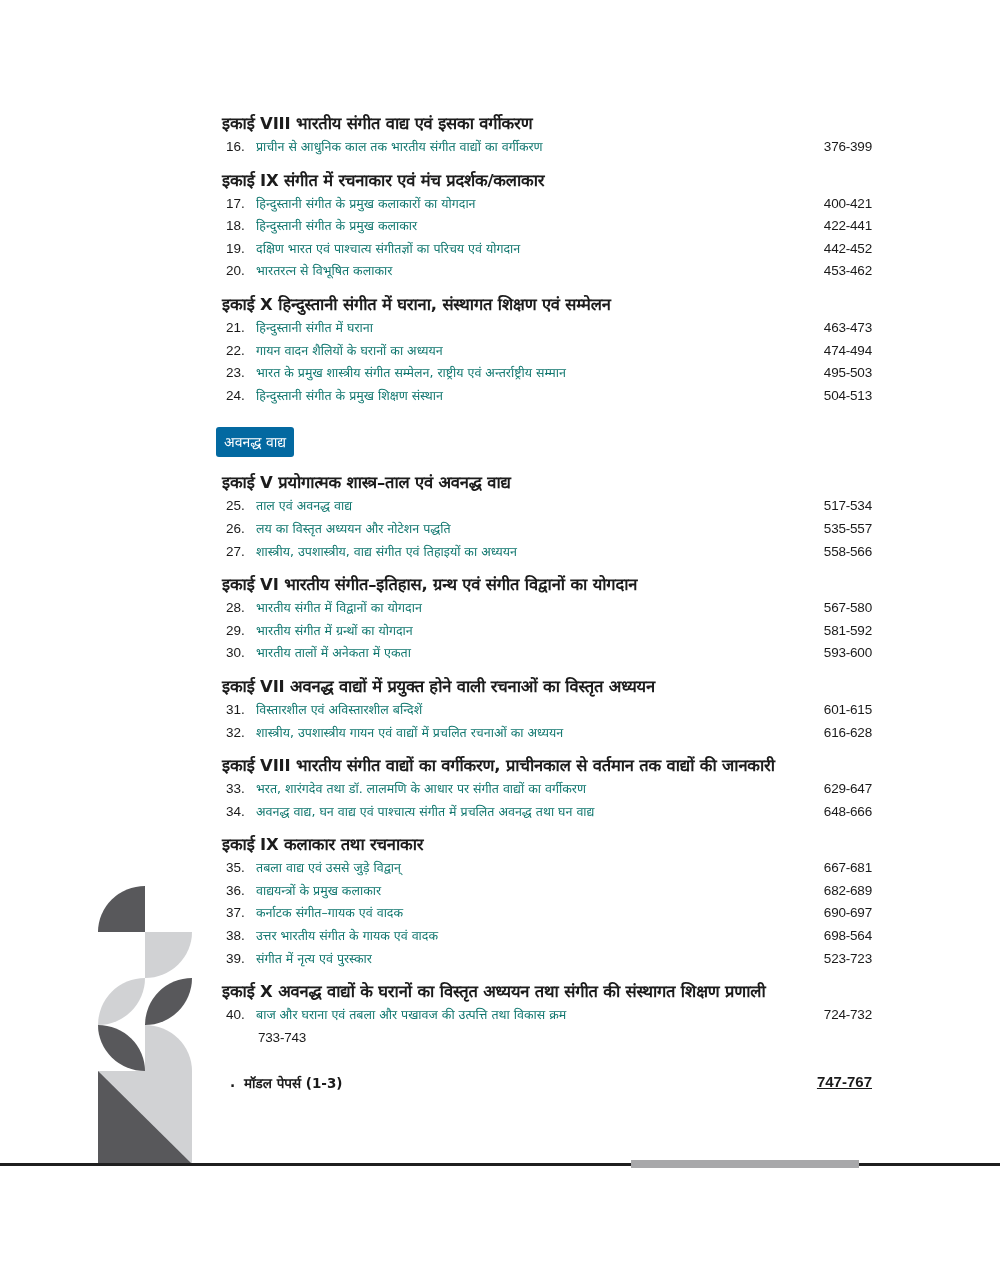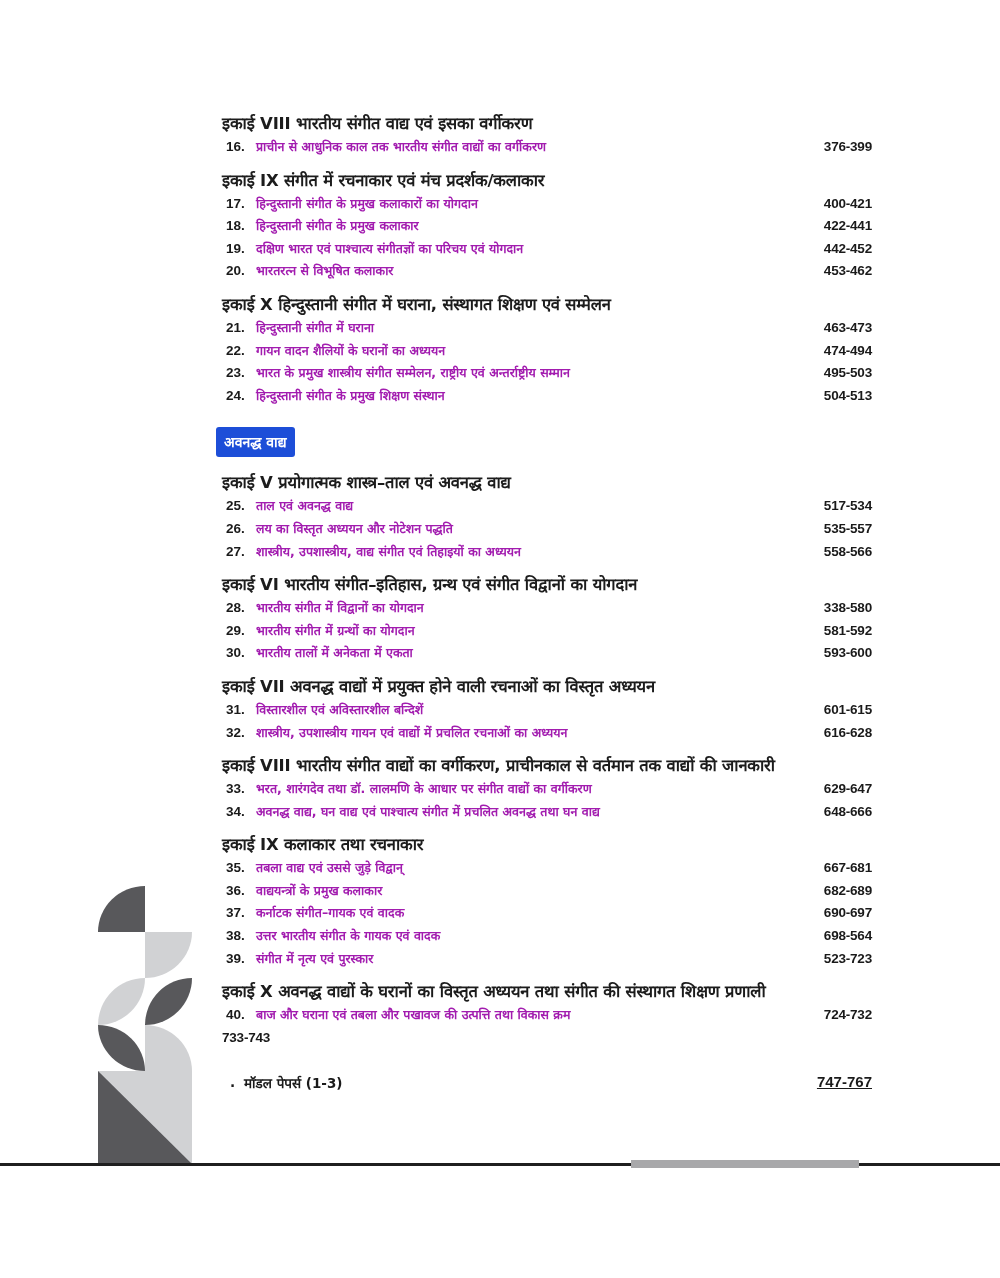--- a/index.html
+++ b/index.html
@@ -3,29 +3,29 @@
 <meta charset="utf-8">
 <style>
   html, body { margin: 0; padding: 0; background: #ffffff; }
   body { width: 1000px; height: 1278px; position: relative; overflow: hidden;
          font-family: "DejaVu Sans", "Liberation Sans", sans-serif; color: #1a1a1a; }
   .page { position: absolute; left: 0; top: 0; width: 1000px; height: 1278px; }
   .content { position: absolute; left: 222px; top: 112px; width: 650px; }
   .unit-title { font-weight: bold; font-size: 16.5px; color: #1c1c1c; line-height: 24px;
                 margin: 0; white-space: nowrap; letter-spacing: -0.2px; }
   .row { display: flex; justify-content: space-between; align-items: flex-end;
-         font-size: 12.5px; line-height: 22.6px; height: 22.6px; white-space: nowrap; font-weight: bold; }
+         font-size: 12.5px; line-height: 22.6px; height: 22.6px; white-space: nowrap; }
   .row .left { display: flex; }
   .row .num { font-family: "Liberation Sans", sans-serif; font-size: 13.5px; width: 30px;
               padding-left: 4px; color: #1a1a1a; }
-  .row .title { color: #a21caf; }
+  .row .title { color: #0f766e; }
   .row .pages { font-family: "Liberation Sans", sans-serif; font-size: 13.5px; color: #1a1a1a;
-                letter-spacing: -0.2px; }
+                letter-spacing: -0.2px; margin-left: 36px; }
   .section-gap { height: 10px; }
-  .badge { display: inline-block; background: #1d4ed8; color: #ffffff; font-weight: bold;
+  .badge { display: inline-block; background: #0369a1; color: #ffffff; font-weight: normal;
            font-size: 14px; padding: 5px 8px 6px 8px; border-radius: 3px; margin: 10px 0 14px -6px; }
   .model { display: flex; justify-content: space-between; align-items: baseline;
            font-weight: bold; font-size: 13.5px; margin-top: 14px; }
   .model .left { display: flex; }
   .model .dot { width: 14px; padding-left: 8px; }
   .model .pages { font-family: "Liberation Sans", sans-serif; font-size: 15px; text-decoration: underline; }
   .footer-line { position: absolute; left: 0; top: 1163px; width: 1000px; height: 3px; background: #1f1f1f; }
   .footer-bar { position: absolute; left: 631px; top: 1160px; width: 228px; height: 8px; background: #a8a8aa; }
   .deco { position: absolute; left: 98px; top: 886px; }
 </style>
@@ -129,21 +129,21 @@
           </span>
           <span class="pages">558-566</span>
         </div>
         <div class="section-gap"></div>
         <div class="unit-title">इकाई VI  भारतीय संगीत–इतिहास, ग्रन्थ एवं संगीत विद्वानों का योगदान</div>
         <div class="row">
           <span class="left">
             <span class="num">28.</span>
             <span class="title">भारतीय संगीत में विद्वानों का योगदान</span>
           </span>
-          <span class="pages">338-580</span>
+          <span class="pages">567-580</span>
         </div>
         <div class="row">
           <span class="left">
             <span class="num">29.</span>
             <span class="title">भारतीय संगीत में ग्रन्थों का योगदान</span>
           </span>
           <span class="pages">581-592</span>
         </div>
         <div class="row">
           <span class="left">

